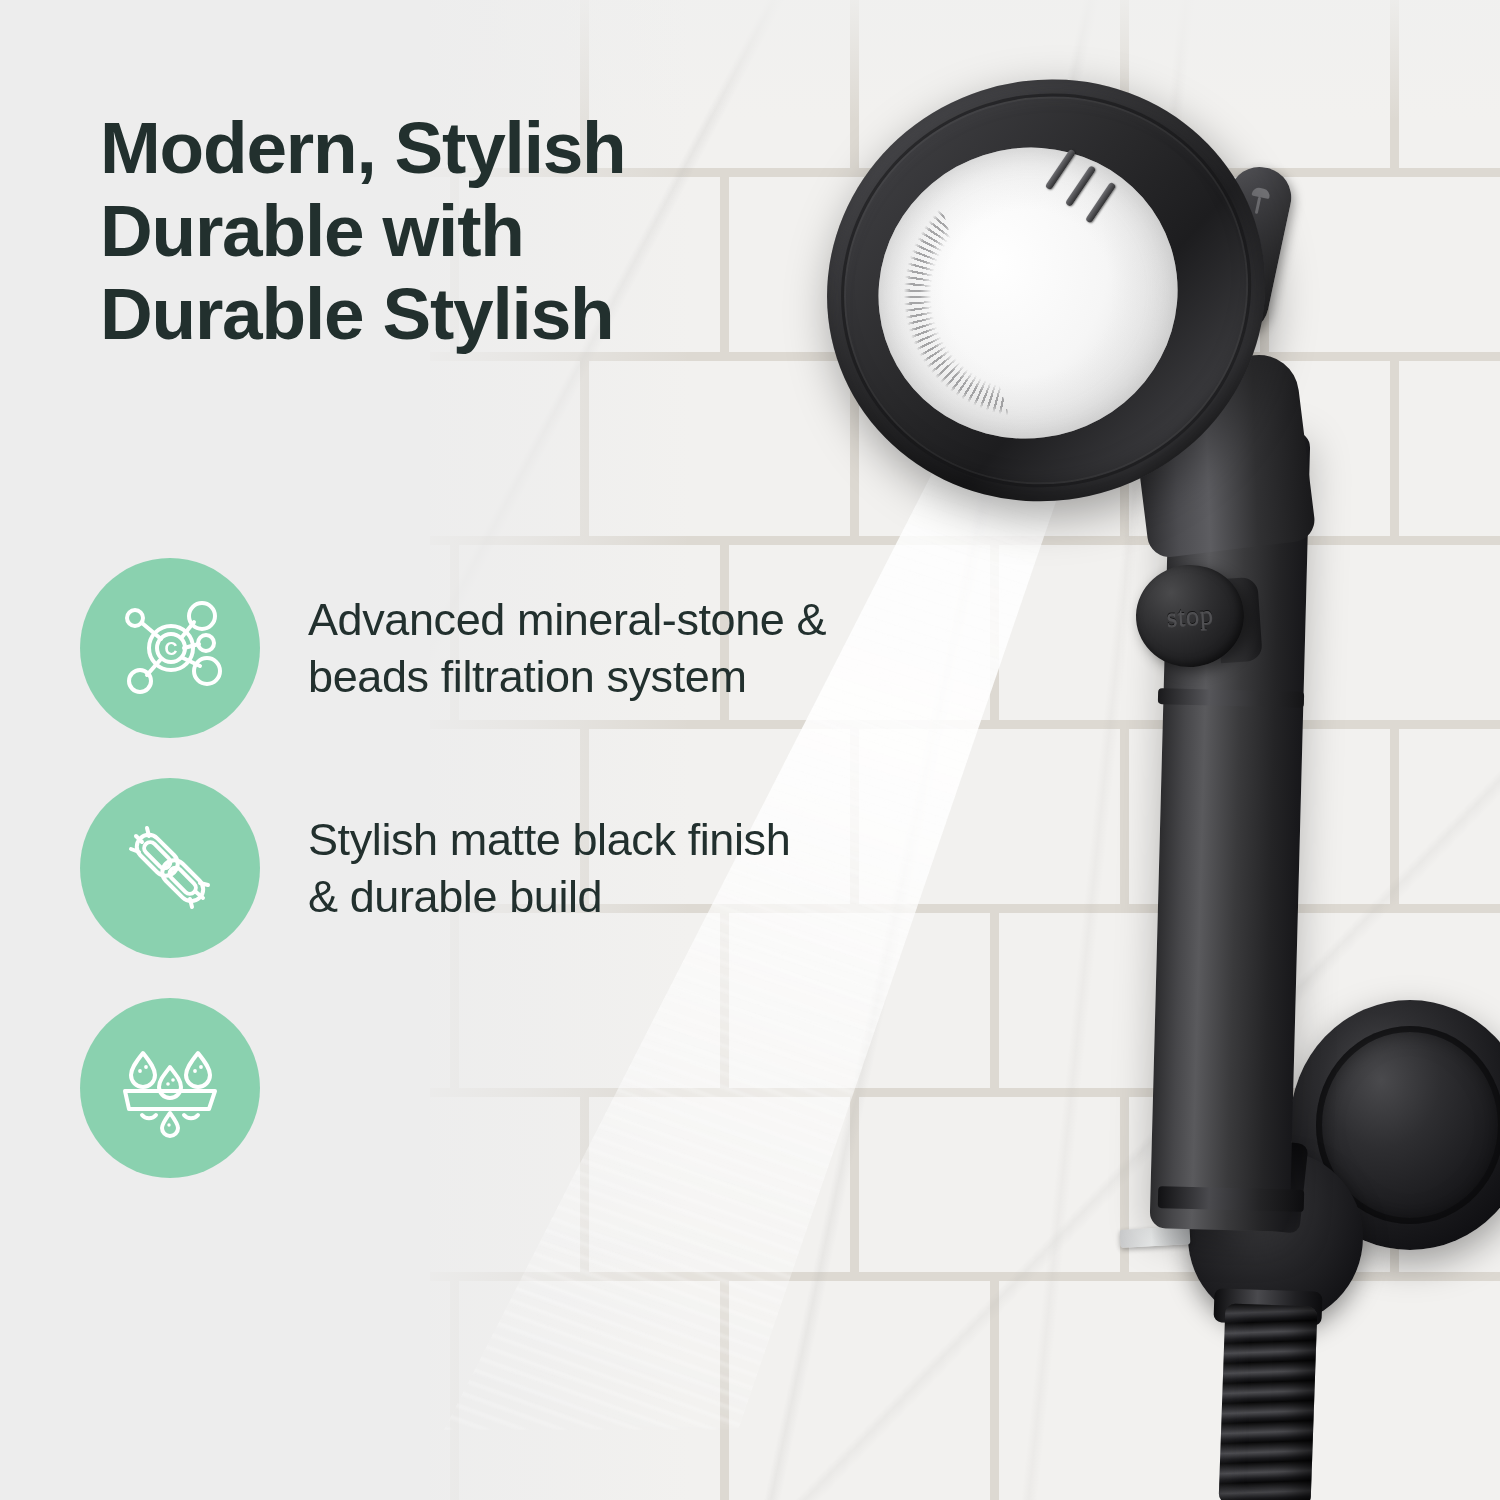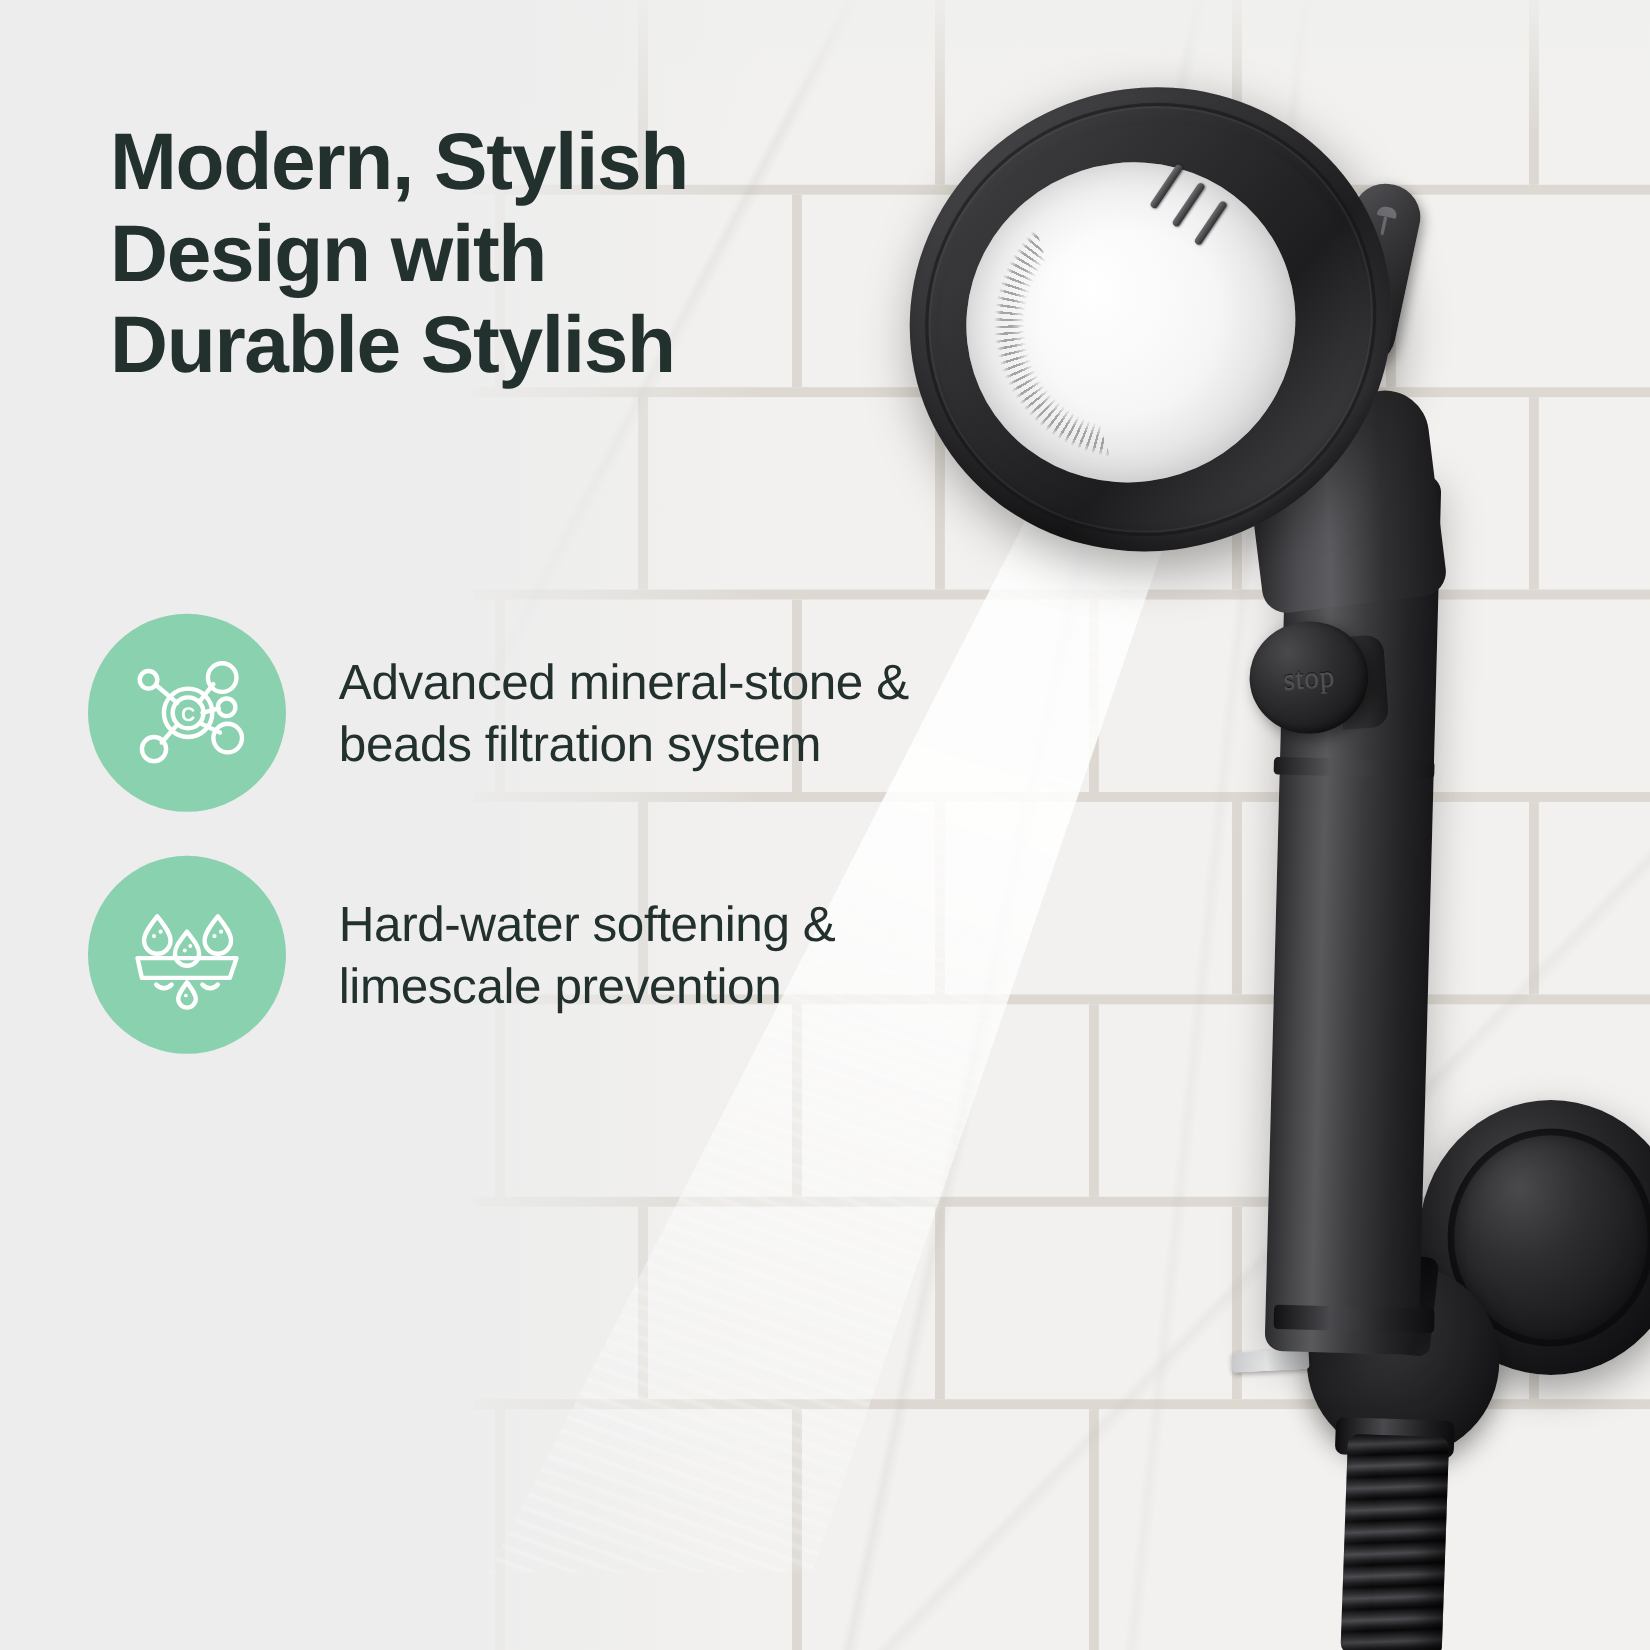--- a/index.html
+++ b/index.html
@@ -464,21 +464,21 @@
       <div class="vent vent1"></div>
       <div class="vent vent2"></div>
       <div class="vent vent3"></div>
     </div>
   </div>
 
   <div class="panel">
 
     <div class="headline">
       <span class="hl-line">Modern, Stylish</span>
-      <span class="hl-line">Design with</span>
+      <span class="hl-line">Durable with</span>
       <span class="hl-line">Durable Stylish</span>
     </div>
 
     <div class="features">
 
 
       <div class="feature-row">
         <div class="feature-icon">
           <svg width="112" height="112" viewBox="0 0 112 112" fill="none" stroke="#ffffff" stroke-width="4" stroke-linecap="round">
 
@@ -496,20 +496,44 @@
             <circle cx="88" cy="24" r="13"></circle>
             <circle cx="92" cy="51" r="8"></circle>
             <circle cx="93" cy="79" r="13"></circle>
             <circle cx="26" cy="89" r="11"></circle>
           </svg>
         </div>
         <div class="feature-text">Advanced mineral-stone &amp;
 beads filtration system</div>
       </div>
 
+      <div class="feature-row">
+        <div class="feature-icon">
+          <svg width="112" height="112" viewBox="0 0 112 112" fill="none" stroke="#ffffff" stroke-width="4" stroke-linecap="round">
+              <g transform="rotate(-45 56 56)">
+
+                <rect x="44" y="14" width="24" height="48" rx="12"></rect>
+                <rect x="50" y="22" width="12" height="32" rx="6"></rect>
+
+                <rect x="44" y="50" width="24" height="48" rx="12"></rect>
+                <rect x="50" y="58" width="12" height="32" rx="6"></rect>
+              </g>
+
+              <line x1="28" y1="30" x2="22" y2="24"></line>
+              <line x1="25" y1="40" x2="17" y2="37"></line>
+              <line x1="35" y1="24" x2="33" y2="16"></line>
+
+              <line x1="82" y1="80" x2="89" y2="86"></line>
+              <line x1="86" y1="71" x2="94" y2="73"></line>
+              <line x1="76" y1="87" x2="78" y2="95"></line>
+          </svg>
+        </div>
+        <div class="feature-text">Stylish matte black finish
+&amp; durable build</div>
+      </div>
 
       <div class="feature-row">
         <div class="feature-icon">
           <svg width="114" height="114" viewBox="0 0 114 114" fill="none" stroke="#ffffff" stroke-width="4" stroke-linejoin="round" stroke-linecap="round">
 
             <path d="M30 22 C38 32 42 38 42 44 a12 12 0 0 1 -24 0 C18 38 22 32 30 22Z"></path>
             <circle cx="27" cy="40" r="1.9" fill="#ffffff" stroke="none"></circle>
             <circle cx="33" cy="36" r="1.9" fill="#ffffff" stroke="none"></circle>
             <path d="M57 36 C64 45 68 50 68 56 a11 11 0 0 1 -22 0 C46 50 50 45 57 36Z"></path>
             <circle cx="55" cy="53" r="1.8" fill="#ffffff" stroke="none"></circle>
@@ -519,20 +543,18 @@
             <circle cx="88" cy="36" r="1.9" fill="#ffffff" stroke="none"></circle>
 
             <path d="M12 60 L102 60 L96 78 L16 78 Z"></path>
 
             <path d="M29 84 a9 9 0 0 0 14 0"></path>
             <path d="M85 84 a9 9 0 0 0 14 0" transform="translate(-14,0)"></path>
             <path d="M57 82 C62 89 65 93 65 97 a8 8 0 0 1 -16 0 C49 93 52 89 57 82Z"></path>
             <circle cx="56" cy="94" r="1.7" fill="#ffffff" stroke="none"></circle>
           </svg>
         </div>
-        <div class="feature-text">Hard-water softening &amp;
-limescale prevention</div>
       </div>
 
     </div>
   </div>
 
 </div>
 
 </body></html>

